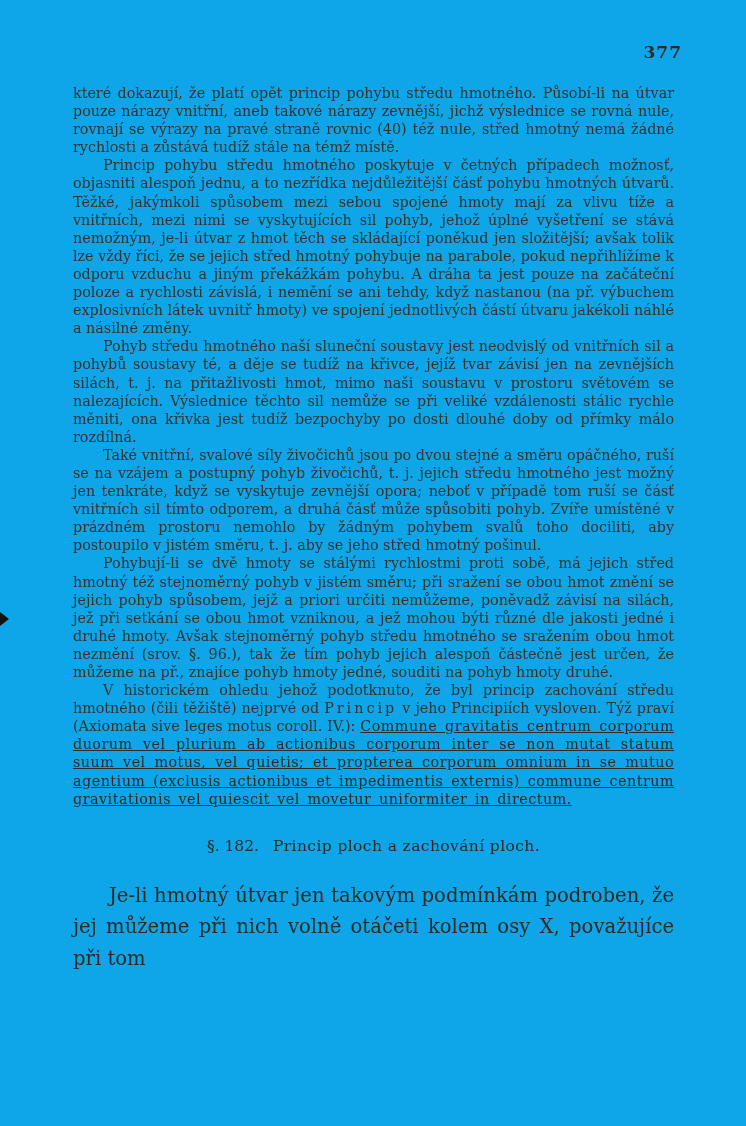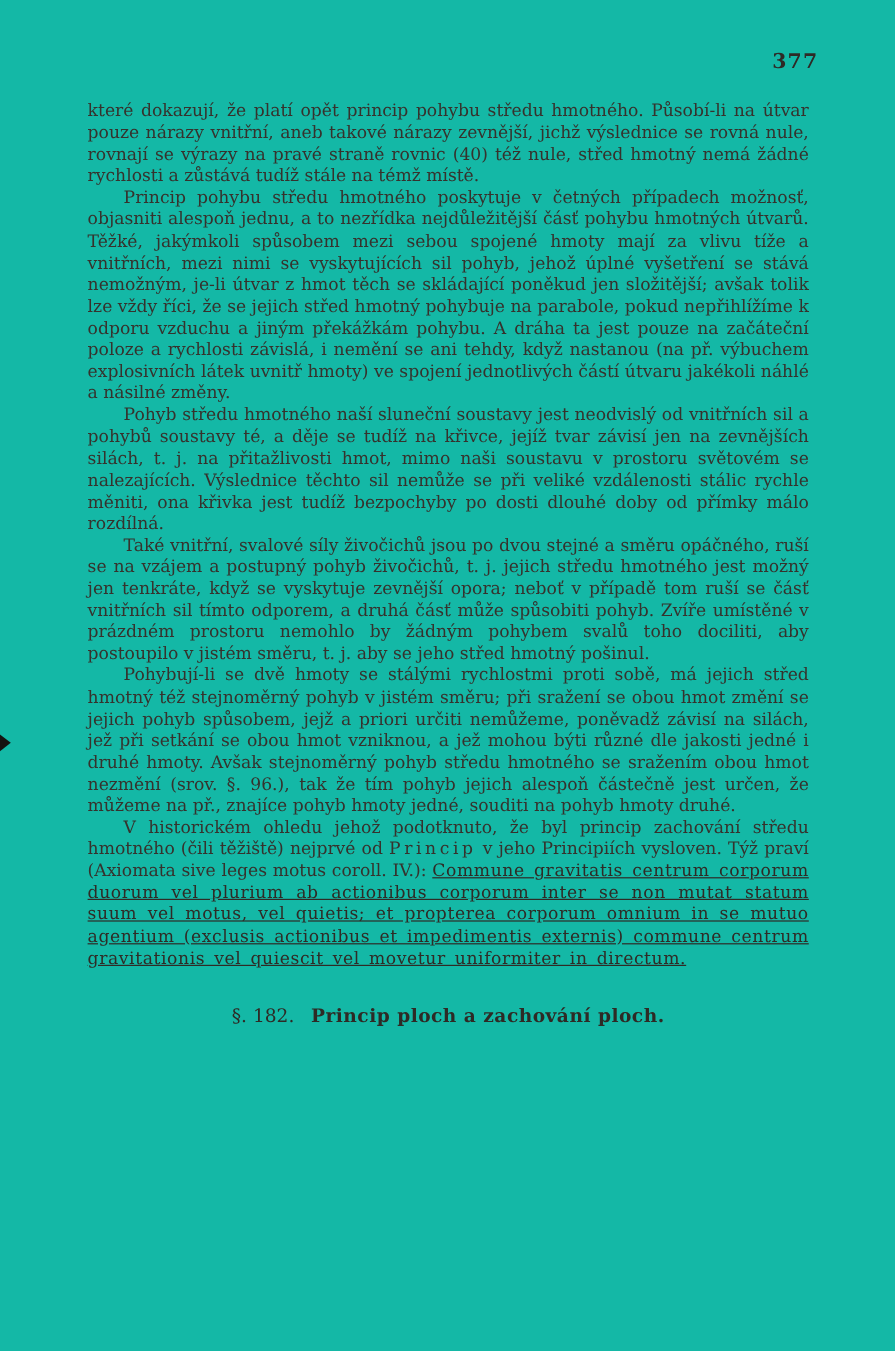--- a/index.html
+++ b/index.html
@@ -2,21 +2,21 @@
 <html lang="cs"><head>
 <meta charset="utf-8">
 <style>
   * { margin:0; padding:0; box-sizing:border-box; }
   html,body { background:#e8e8e6; }
   .page {
     position:relative;
     width:746px;
     height:1126px;
     margin:0 auto;
-    background:#14b8a6;
+    background:#0ea5e9;
     color:#35312c;
     font-family:"DejaVu Serif","Liberation Serif",serif;
     overflow:hidden;
   }
   .page-number {
     position:absolute;
     top:42px;
     right:64px;
     font-size:17px;
     font-weight:bold;
@@ -41,21 +41,21 @@
   .latin-quote { letter-spacing:0.5px; word-spacing:2.5px; color:#2f2b26;text-decoration:underline; }
   .section-heading {
     margin-top:29px;
     margin-bottom:25px;
     text-align:center;
     font-size:15.5px;
     font-weight:normal;
     color:#2e2a25;
   }
   .section-number { margin-right:9px; }
-  .section-title { font-weight:bold; letter-spacing:0.4px;text-align:right; }
+  .section-title { font-weight:normal; letter-spacing:0.4px;text-align:right; }
   .para.large {
     font-size:19.6px;
     line-height:31.5px;
     text-indent:36px;
     color:#2e2a25;
   }
   .ink-mark {
     position:absolute;
     left:0;
     top:612px;
@@ -92,15 +92,16 @@
       <span class="spaced-name">Princip</span>
       <span>v jeho Principiích vysloven. Týž praví (Axiomata sive leges motus coroll. IV.):</span>
       <span class="latin-quote">Commune gravitatis centrum corporum duorum vel plurium ab actionibus corporum inter se non mutat statum suum vel motus, vel quietis; et propterea corporum omnium in se mutuo agentium (exclusis actionibus et impedimentis externis) commune centrum gravitationis vel quiescit vel movetur uniformiter in directum.</span>
     </p>
 
     <h2 class="section-heading">
       <span class="section-number">§. 182.</span>
       <span class="section-title">Princip ploch a zachování ploch.</span>
     </h2>
 
+    <p class="para large">Je-li hmotný útvar jen takovým podmínkám podroben, že jej můžeme při nich volně otáčeti kolem osy X, považujíce při tom</p>
 
   </div>
 </div>
 
 </body></html>

